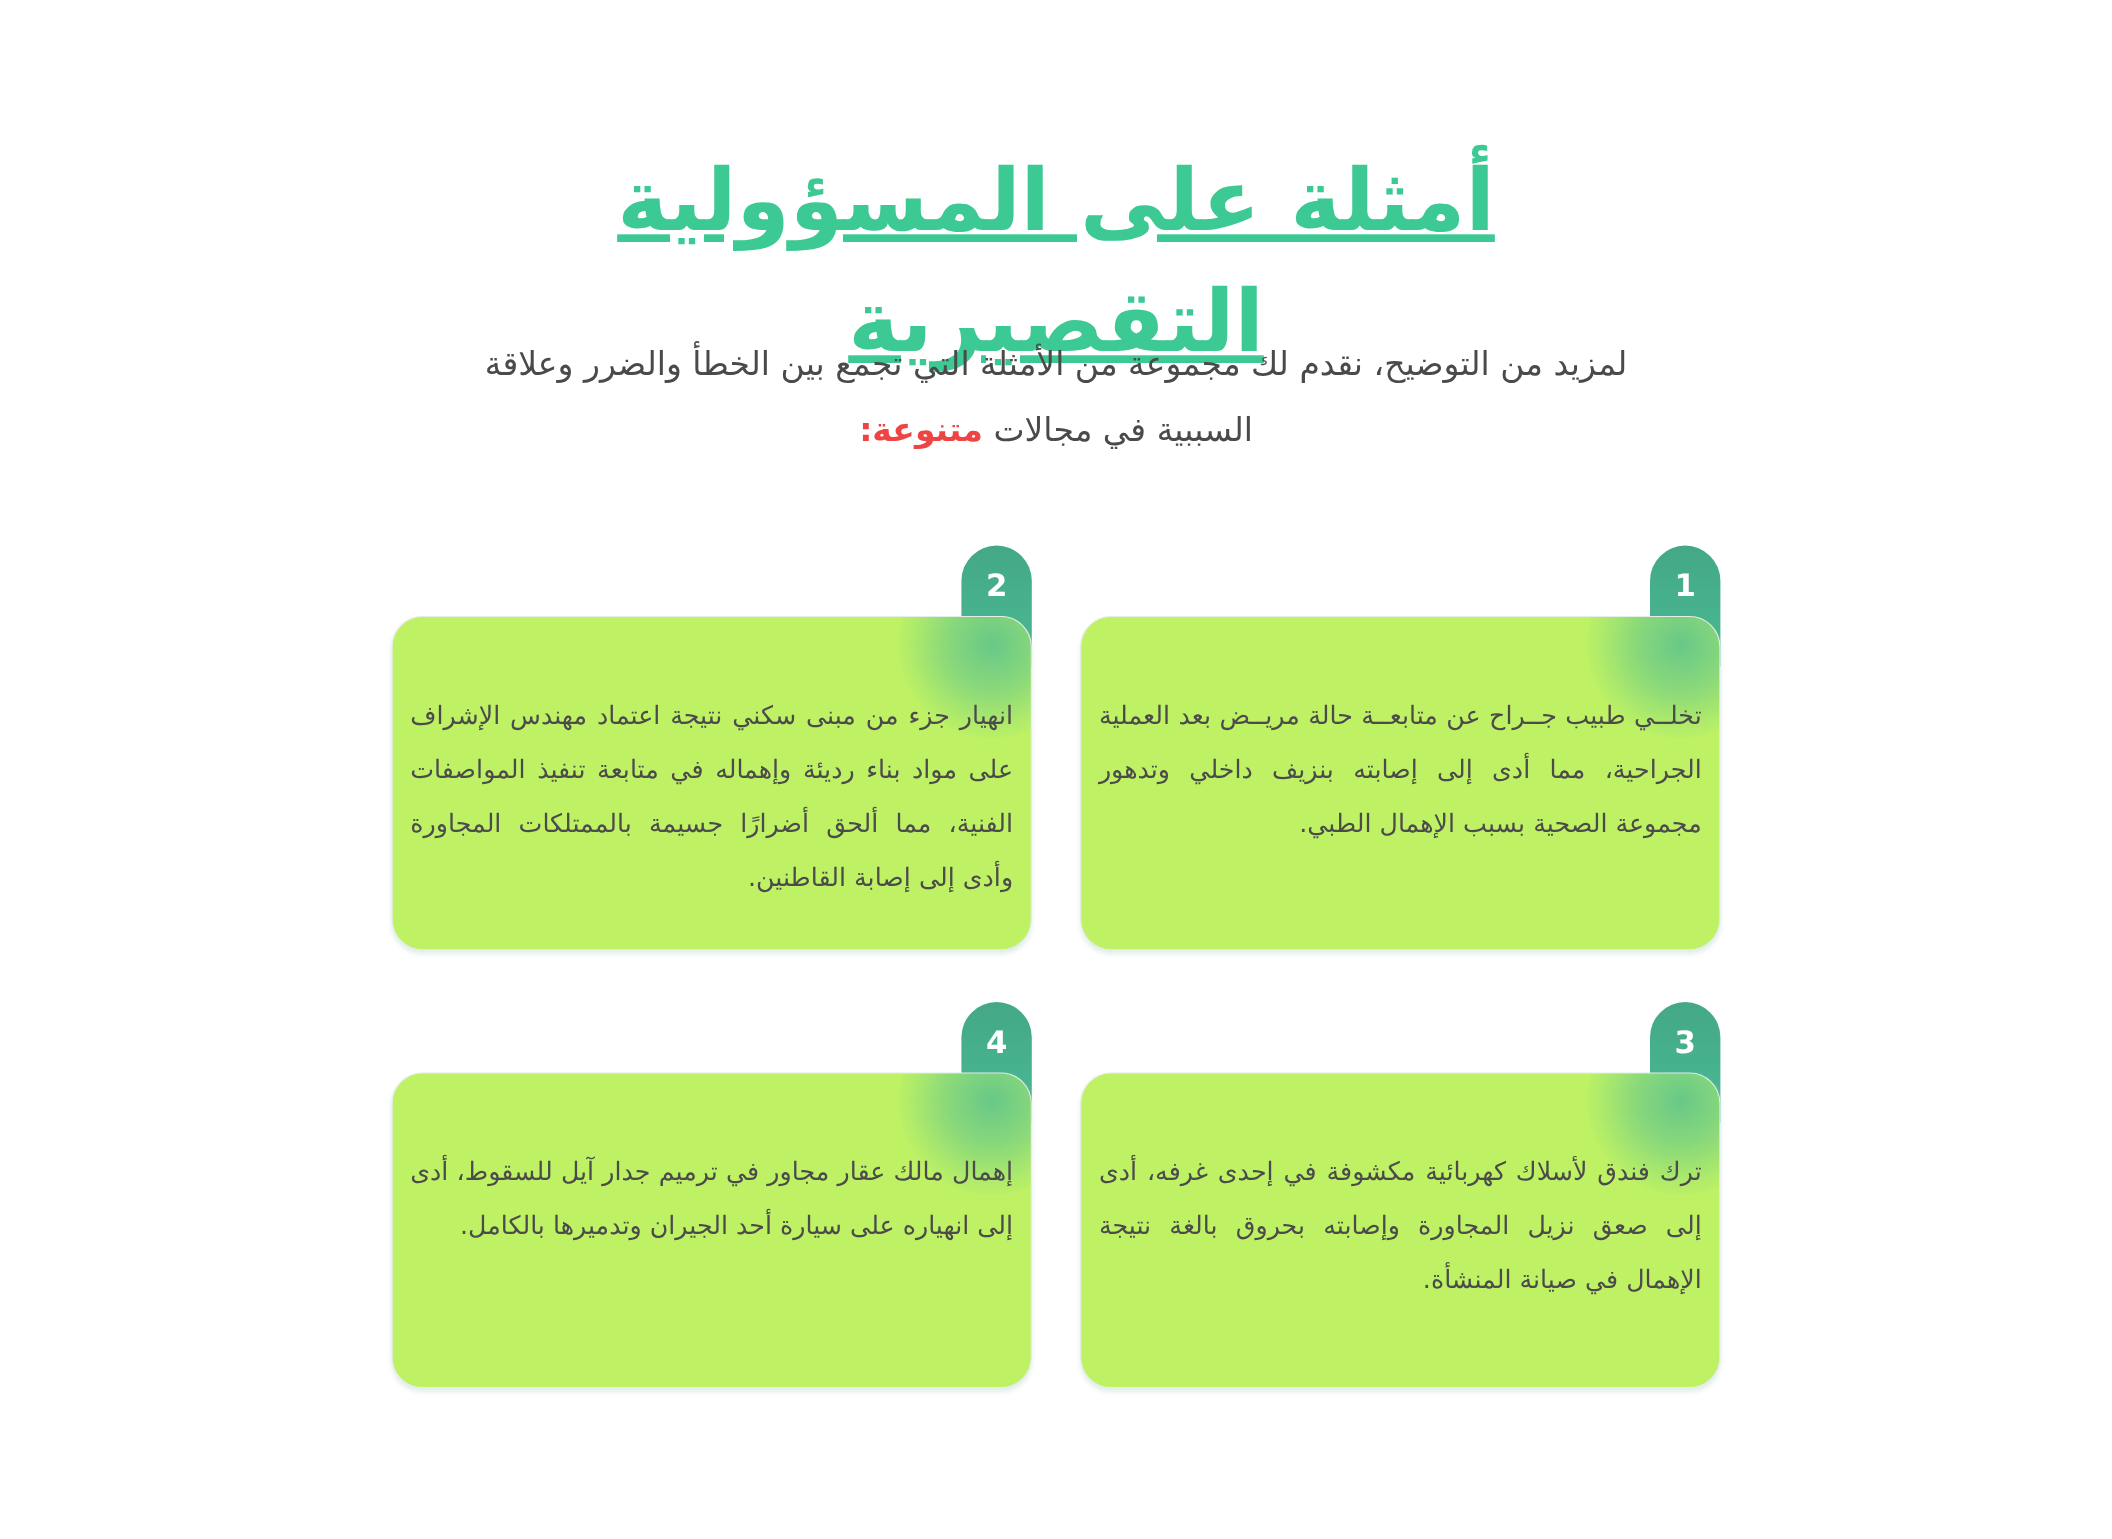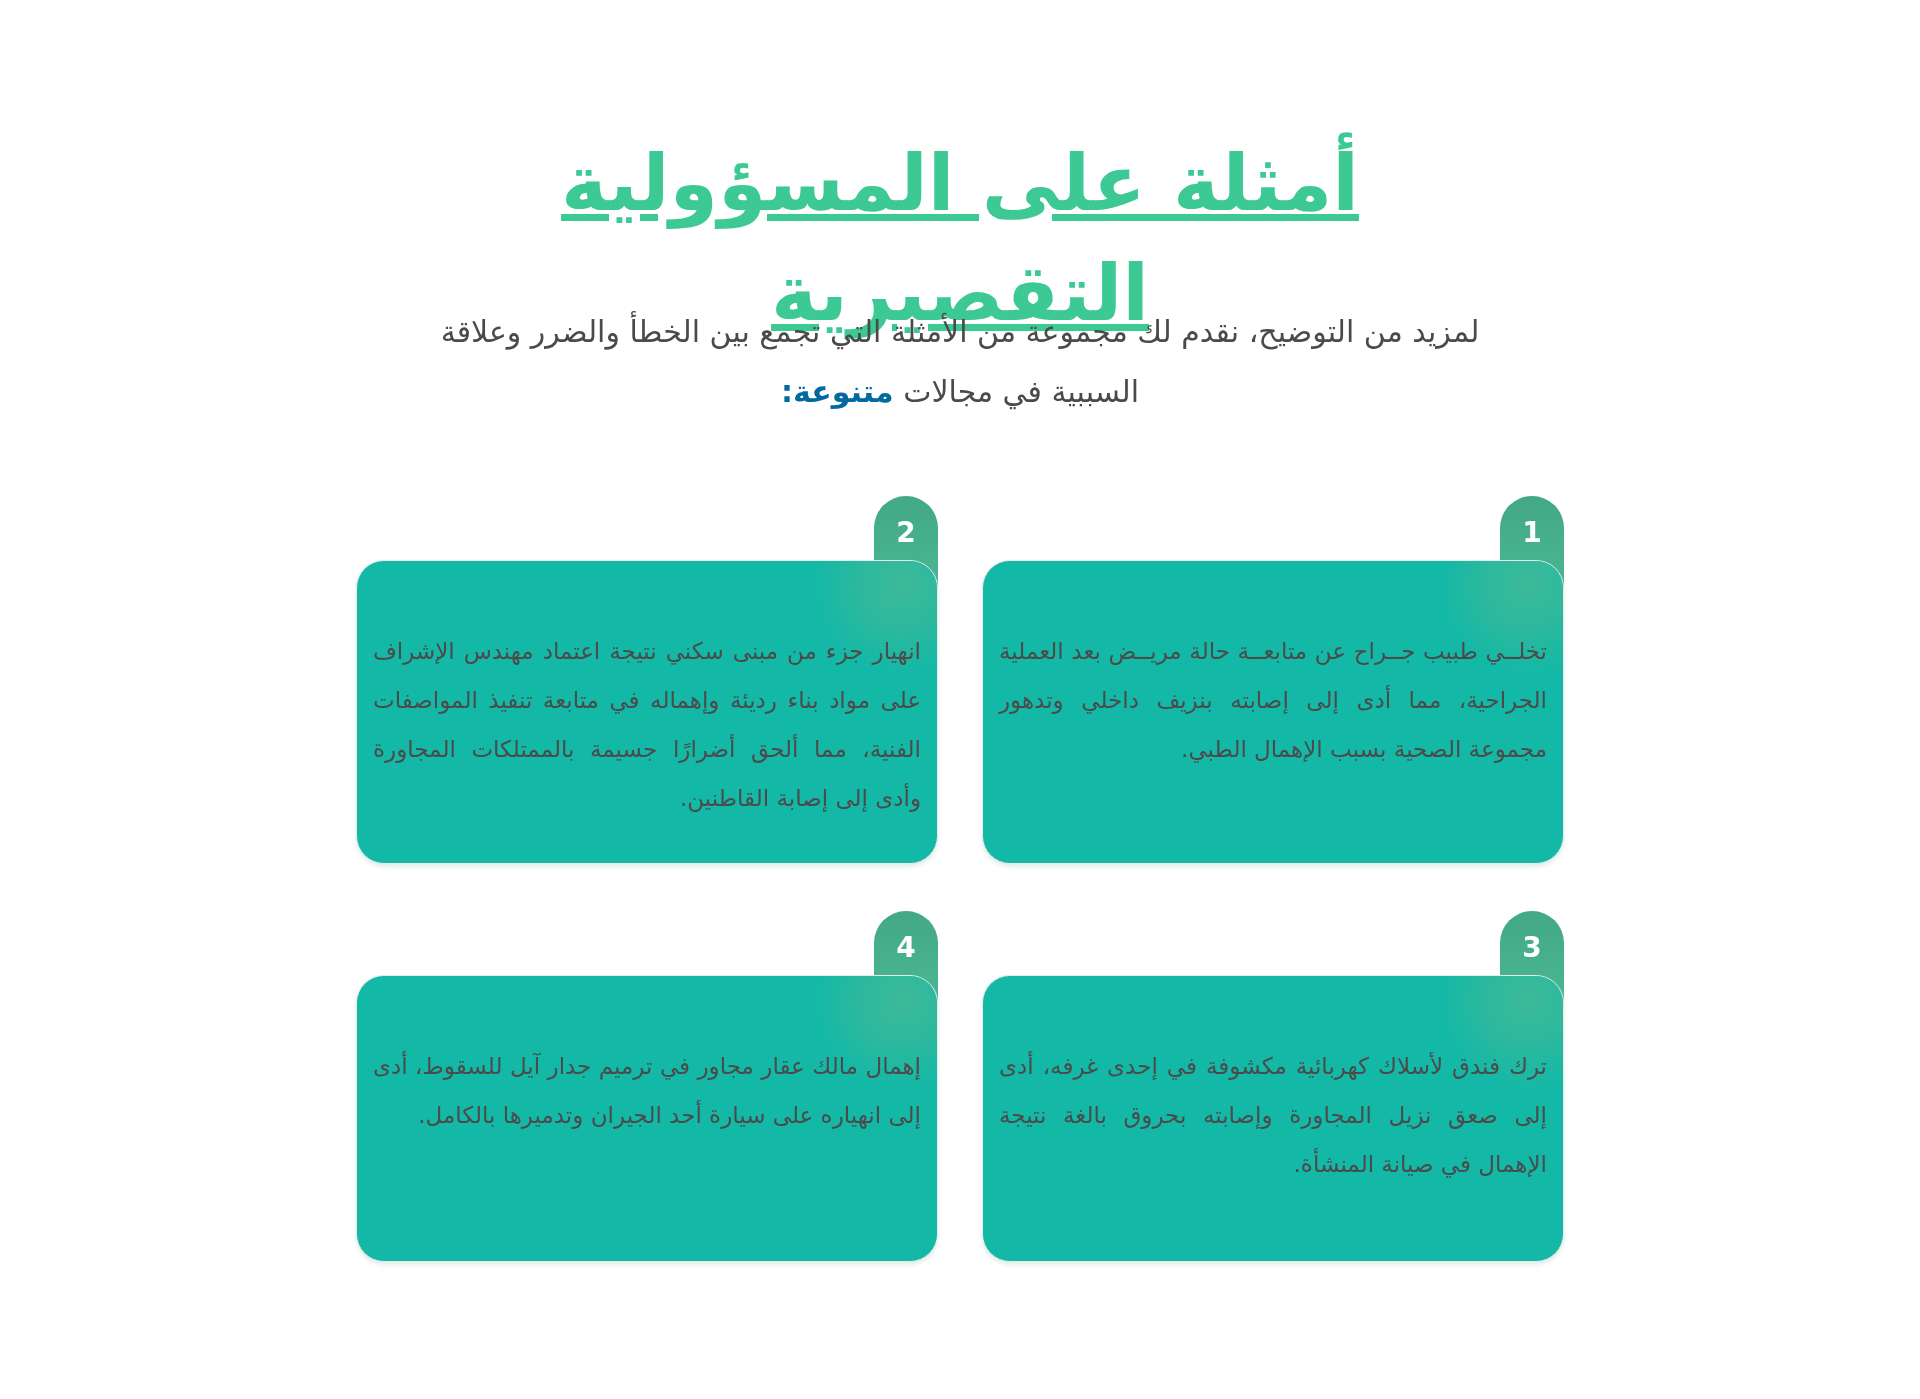--- a/index.html
+++ b/index.html
@@ -42,21 +42,21 @@
       left: 400px;
       width: 1120px;
       text-align: center;
       margin: 0;
       font-size: 30px;
       line-height: 60px;
       color: #4a4a4a;
       font-weight: 400;
     }
     .intro .highlight {
-      color: #0369a1;
+      color: #ef4444;
       font-weight: 700;
     }
     .cards {
       position: absolute;
       top: 496px;
       left: 356px;
       width: 1208px;
     }
     .card-wrap {
       position: absolute;
@@ -83,21 +83,21 @@
       line-height: 74px;
       z-index: 1;
     }
     .card {
       position: absolute;
       top: 64px;
       left: 0;
       width: 580px;
       border: 1px solid #e6ecea;
       border-radius: 28px;
-      background: #14b8a6;
+      background: #bef264;
       box-shadow: 0 3px 4px rgba(170, 205, 195, 0.35);
       z-index: 2;
       overflow: hidden;
     }
     .card.h-row1 { height: 302px; }
     .card.h-row2 { height: 285px; }
     .card .glow {
       position: absolute;
       top: -60px;
       right: -50px;

